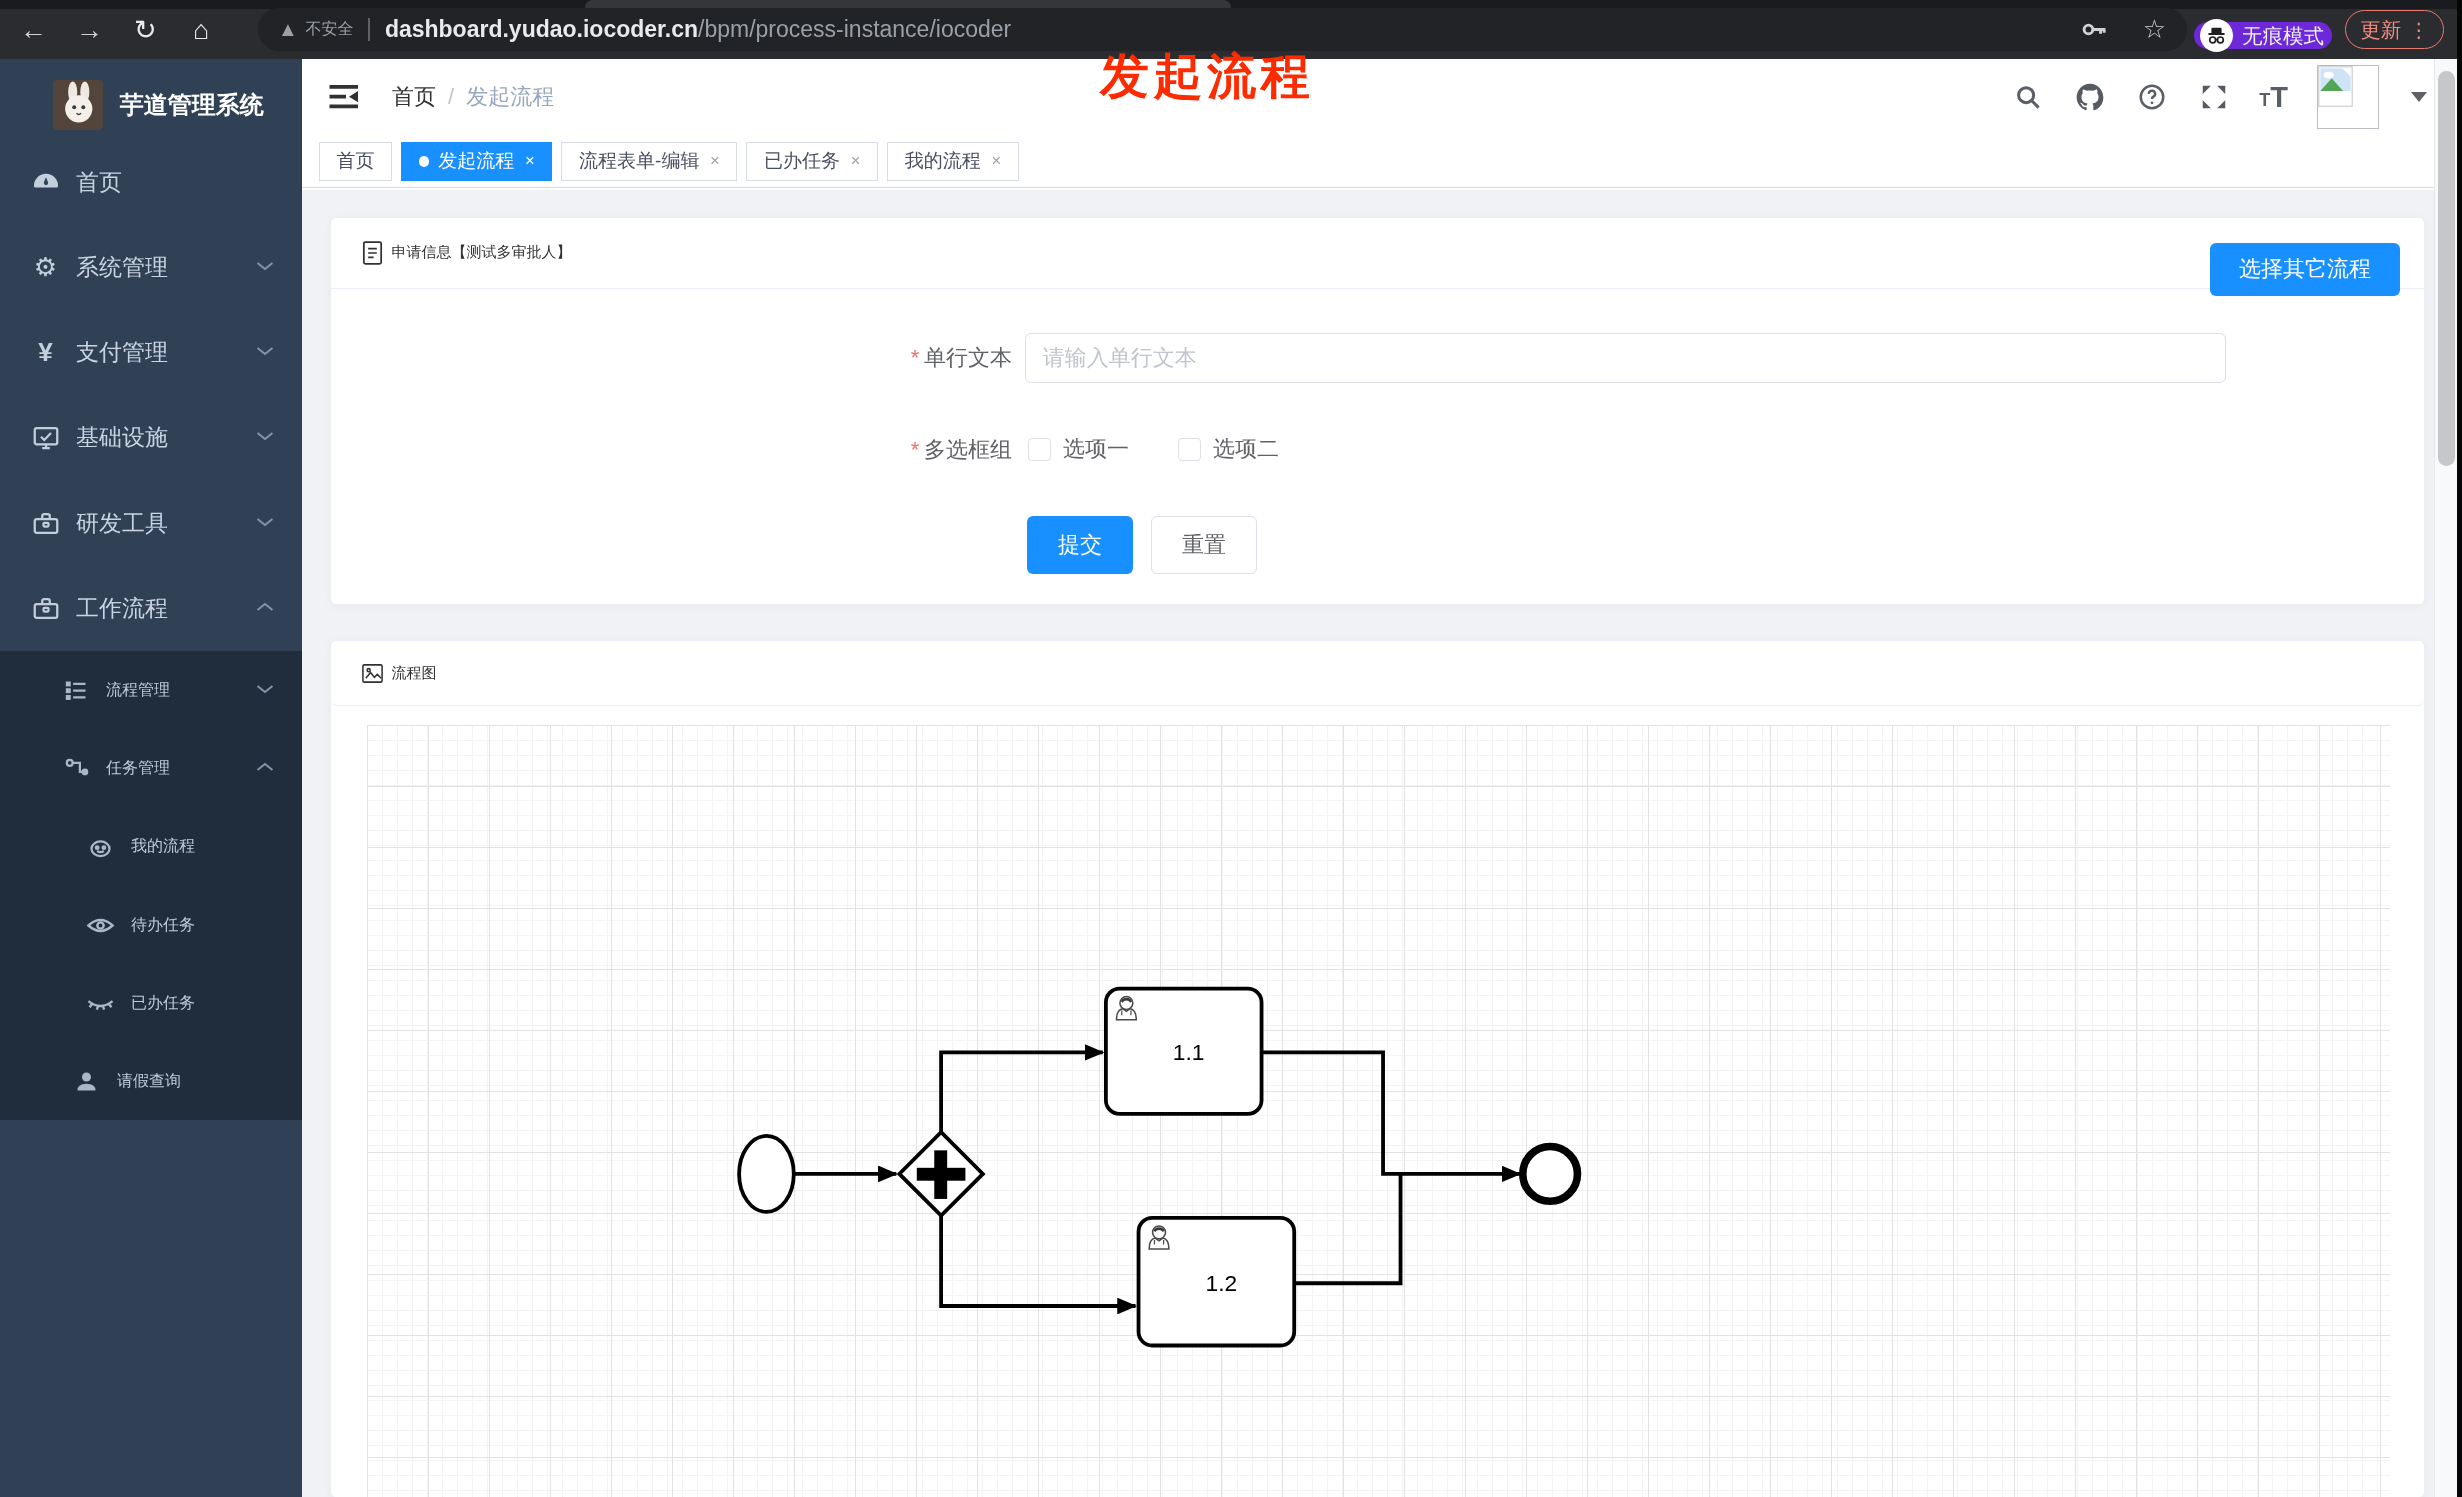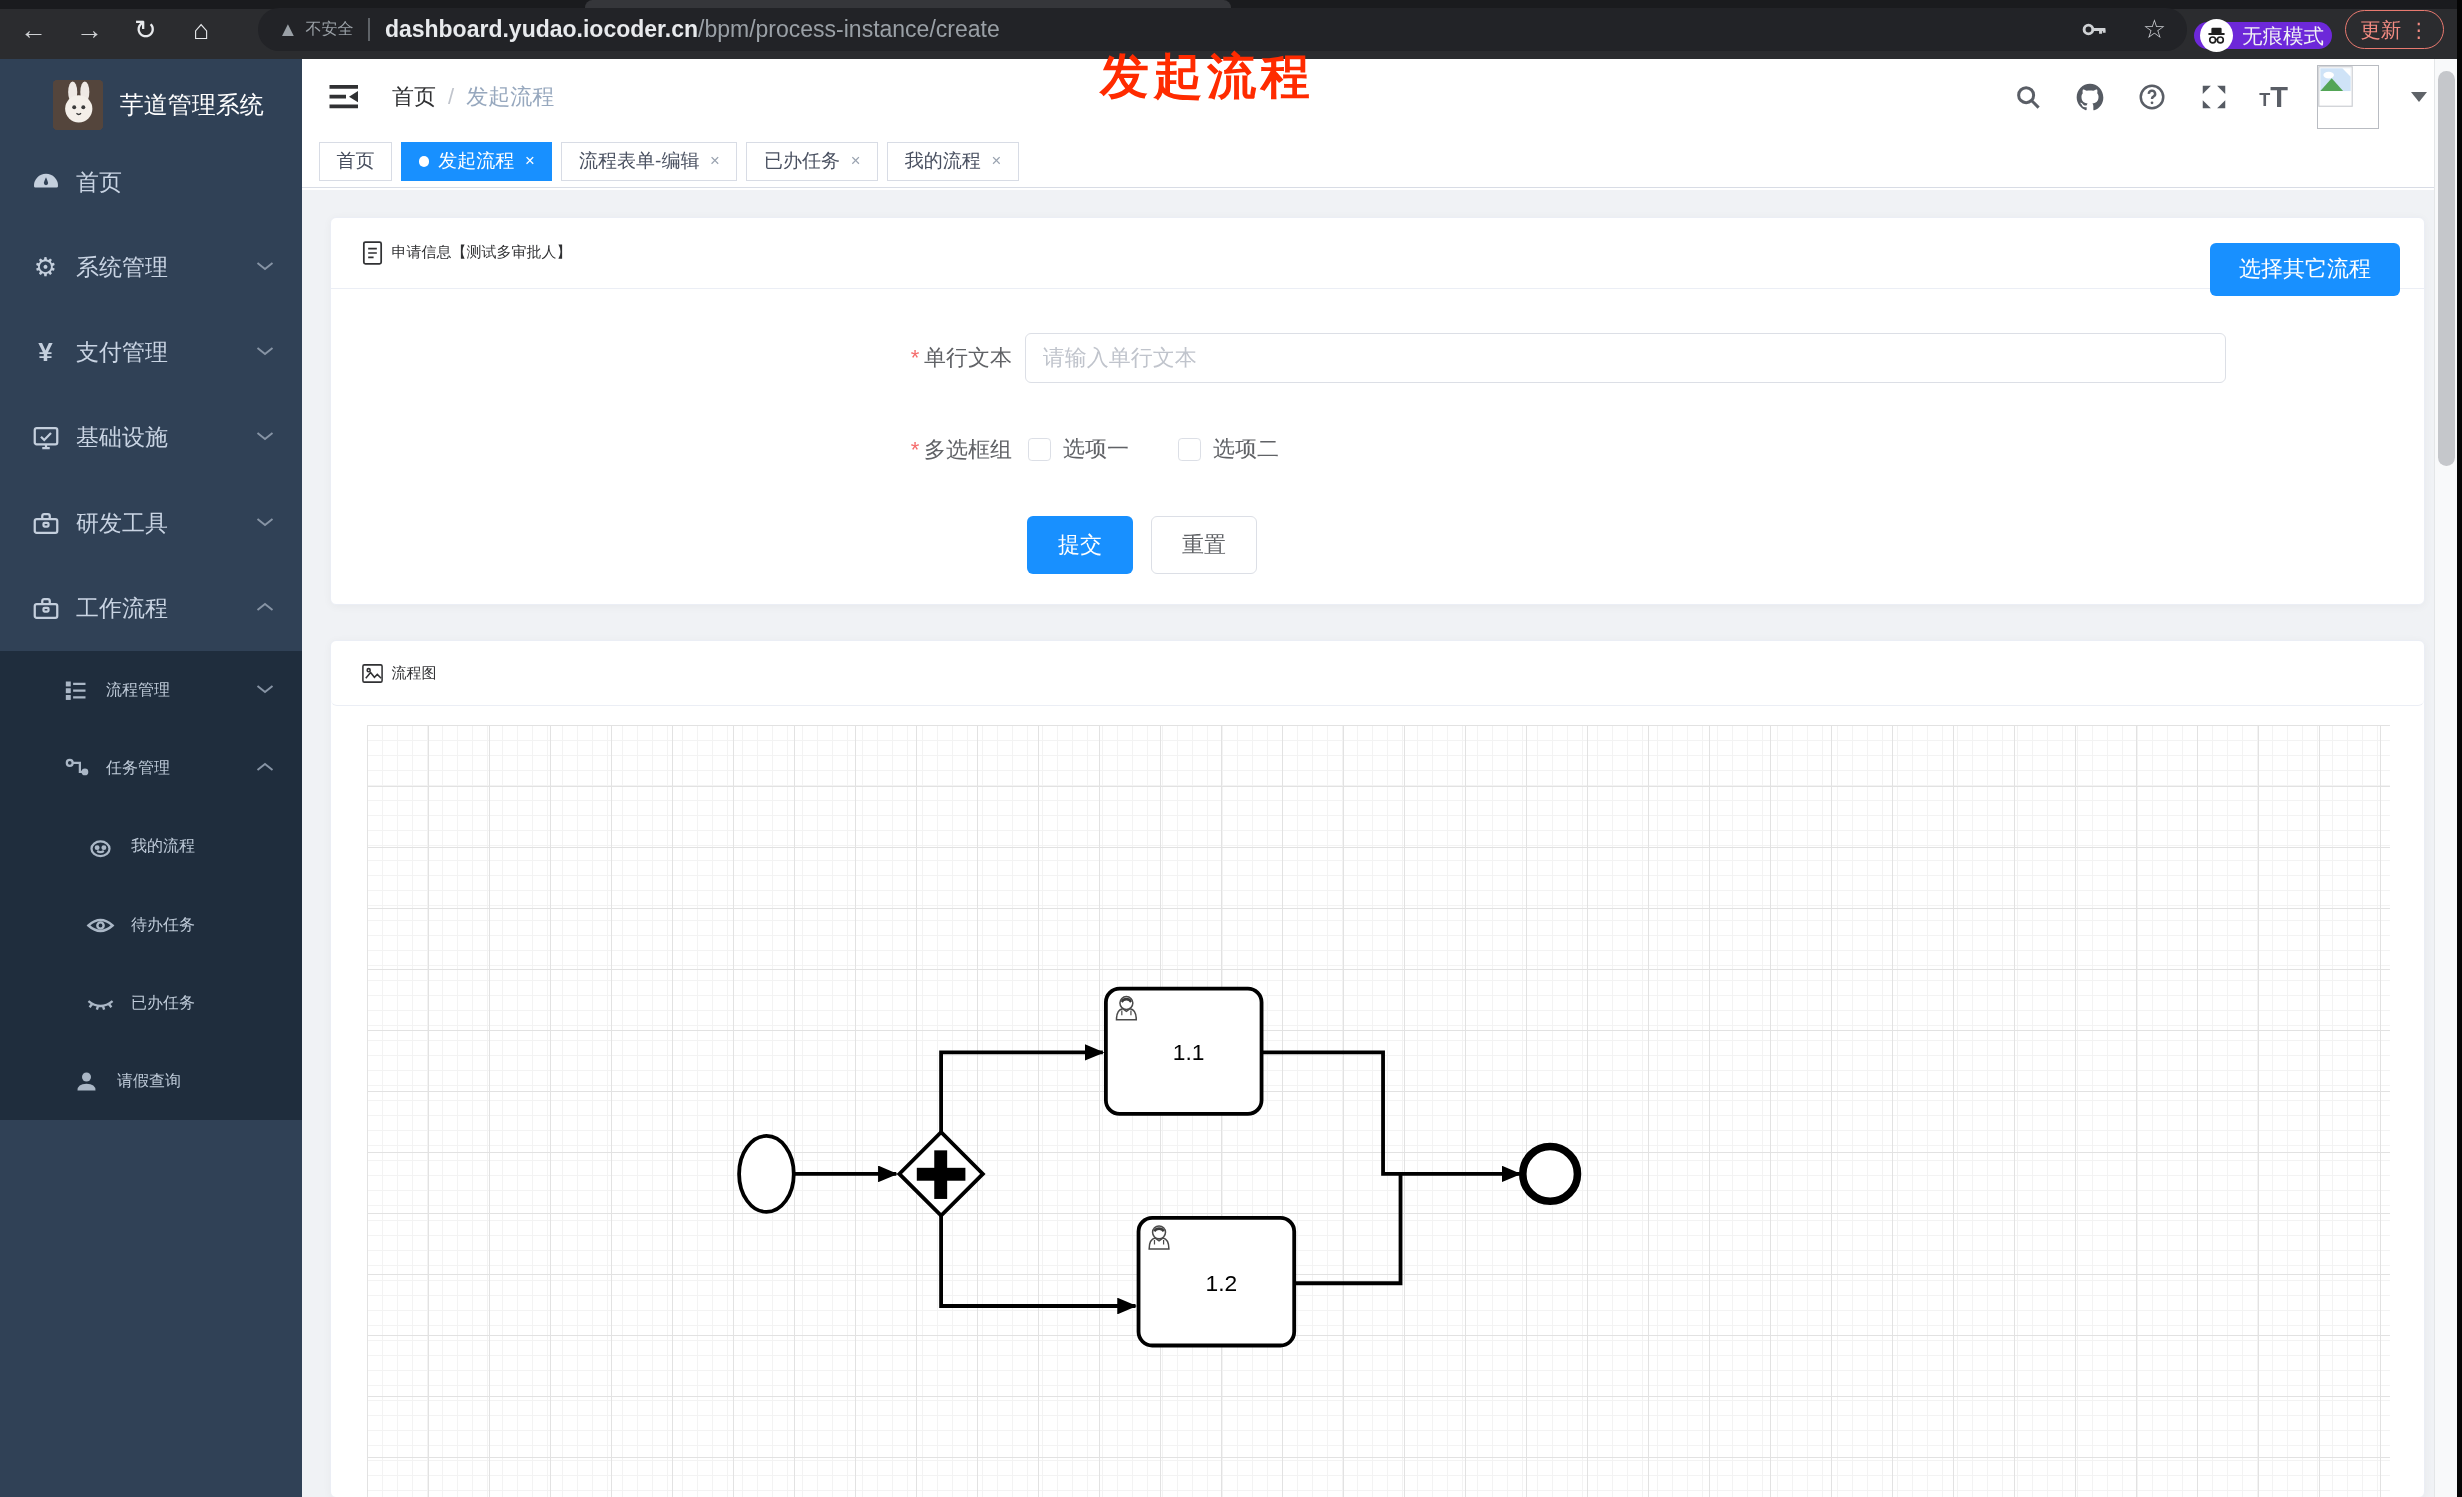--- a/index.html
+++ b/index.html
@@ -24,21 +24,21 @@
 .incog-chip { position:absolute; left:2194px; top:22px; width:138px; height:27px; background:#6d28d9; border-radius:22px; display:flex; align-items:center; padding-left:6px; }
 .incog-circle { width:33px; height:33px; background:#fff; border-radius:50%; display:flex; align-items:center; justify-content:center; }
 .incog-label { color:#f1f3f4; font-size:20.5px; margin-left:9px; }
 .update-pill { position:absolute; left:2345px; top:10px; width:99px; height:39px; border:1.5px solid #e8796f; border-radius:20px; display:flex; align-items:center; justify-content:center; gap:7.6px; color:#f28b82; font-size:20.5px; }
 .update-dots { font-size:20px; letter-spacing:0; }
 
 
 .sidebar { position:absolute; left:0; top:59px; width:302px; height:1439px; background:#304156; z-index:2; }
 .logo-row { position:absolute; left:0; top:7.6px; width:302px; height:76px; display:flex; align-items:center; }
 .logo-img { width:50px; height:50px; margin-left:53px; border-radius:4.6px; background:#5c4a40; position:relative; overflow:hidden; }
-.logo-title { color:#fff; font-size:24px; font-weight:normal; margin-left:16.7px; white-space:nowrap; }
+.logo-title { color:#fff; font-size:24px; font-weight:bold; margin-left:16.7px; white-space:nowrap; }
 .menu-item { position:absolute; left:0; width:302px; height:85px; display:flex; align-items:center; cursor:pointer; }
 .menu-item .mi-icon { position:absolute; left:29px; width:33px; height:33px; display:flex; align-items:center; justify-content:center; color:#c4cfdd; font-size:26px; }
 .menu-item .mi-label { position:absolute; left:76px; color:#c9d4e3; font-size:23px; white-space:nowrap; }
 .menu-item .mi-chev { position:absolute; right:27px; }
 .submenu { position:absolute; left:0; top:592px; width:302px; height:469px; background:#1f2d3d; }
 .sub-item { position:absolute; left:0; width:302px; height:78px; display:flex; align-items:center; cursor:pointer; }
 .sub-item .mi-icon { position:absolute; left:61px; width:30px; height:30px; color:#aab7c6; font-size:23px; display:flex; align-items:center; justify-content:center; }
 .sub-item .mi-label { position:absolute; left:106px; color:#bfcbd9; font-size:16px; white-space:nowrap; }
 .sub-item .mi-chev { position:absolute; right:27px; }
 .sub-item.lvl3 .mi-icon { left:85px; }
@@ -124,21 +124,21 @@
       <span>←</span>
       <span>→</span>
       <span style="color:#e8eaed;">↻</span>
       <span style="color:#e8eaed;">⌂</span>
     </div>
     <div class="omnibox">
       <span class="warn-ico">▲</span>
       <span class="sec-label">不安全</span>
       <span class="omni-div"></span>
       <span class="url-domain">dashboard.yudao.iocoder.cn</span>
-        <span class="url-path">/bpm/process-instance/create</span>
+        <span class="url-path">/bpm/process-instance/iocoder</span>
     </div>
     <div class="omni-right">
       <span class="hicon">
         <svg width="29" height="29" viewBox="0 0 24 24" fill="none" stroke="#cfd1d4" stroke-width="2.4">
             <circle cx="7" cy="12" r="3.6"></circle>
             <path d="M10.6 12 H21 M17 12 v3.6 M20 12 v2.6"></path>
           </svg>
       </span>
       <span class="star-ico">☆</span>
     </div>

